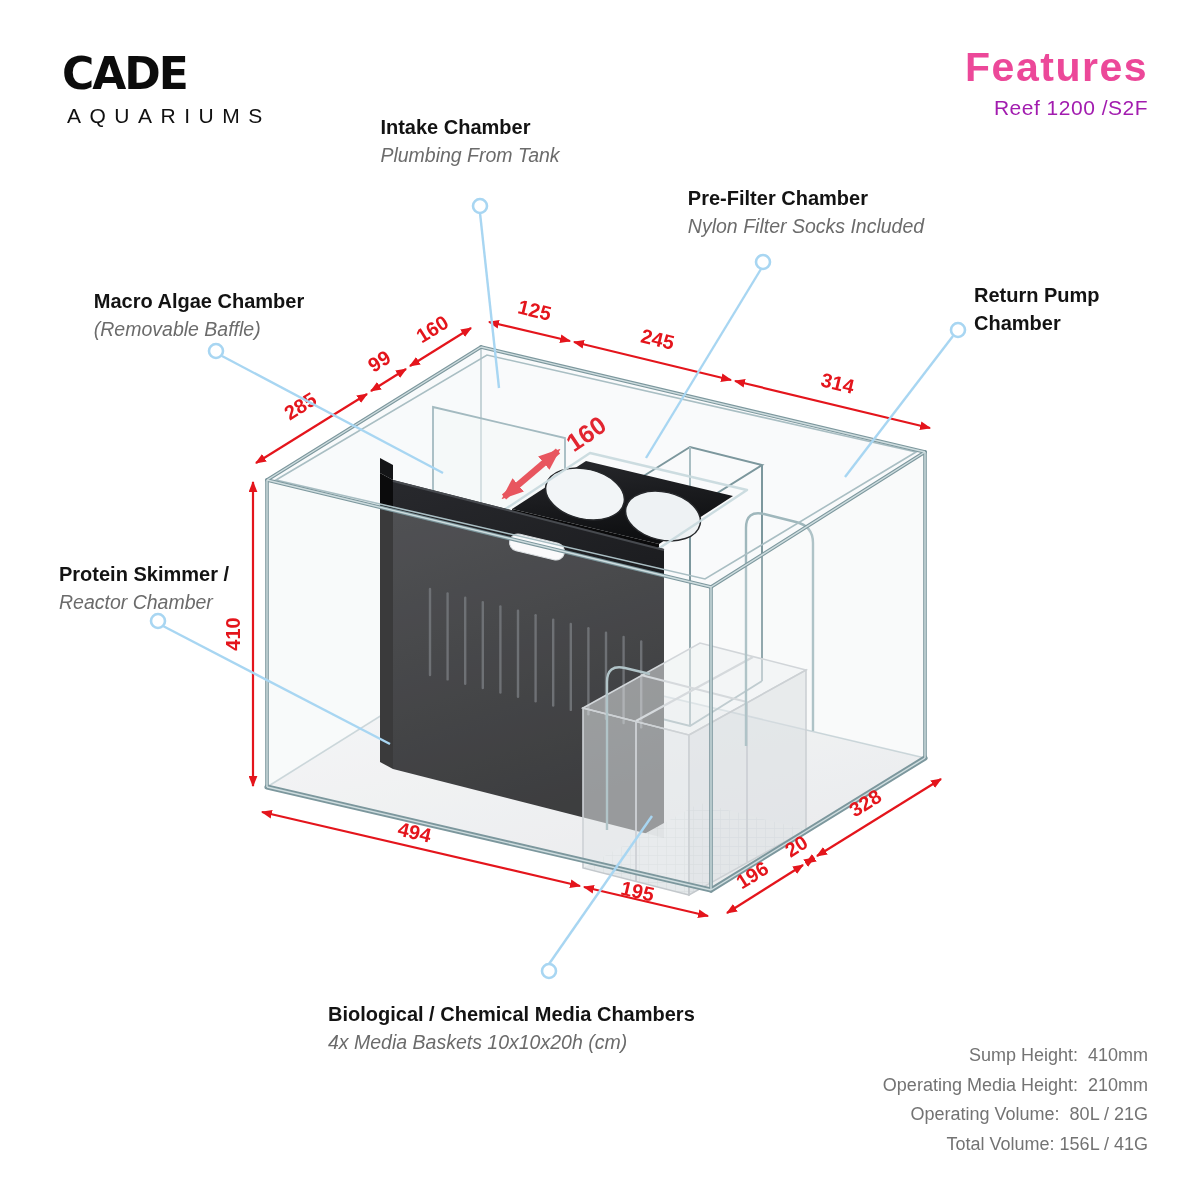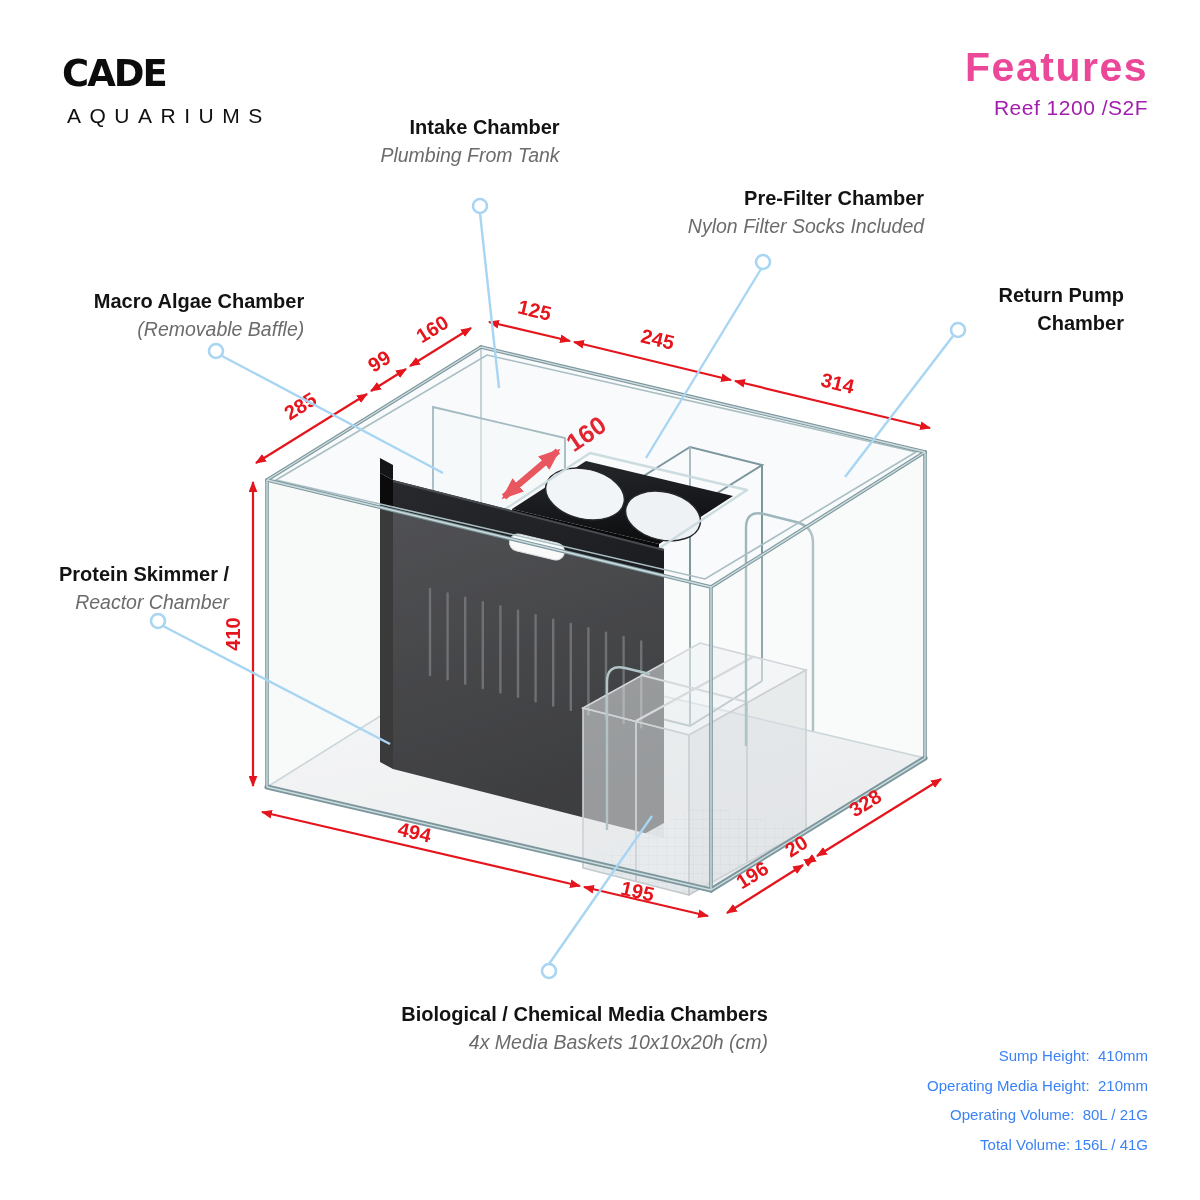--- a/index.html
+++ b/index.html
@@ -2,38 +2,38 @@
 <html lang="en" style="--dimension-red: #e4151c; --plate-arrow-red: #e8565f; --leader-blue: #a8d6f2; --glass-edge: #7c979d; --panel-black: #17181a;"><head>
 <meta charset="utf-8">
 <title>CADE Reef 1200 /S2F — Features</title>
 <style>
   html,body{margin:0;padding:0;background:#ffffff;}
   body{width:1200px;height:1200px;position:relative;overflow:hidden;
        font-family:"Liberation Sans",sans-serif;color:#161616;}
 
   
   .brand{position:absolute;left:62px;top:46px;}
-  .brand-name{font-family:"DejaVu Sans",sans-serif;font-weight:900;font-size:37px;
+  .brand-name{font-family:"DejaVu Sans",sans-serif;font-weight:900;font-size:44px;
               line-height:56px;letter-spacing:-2px;color:#0c0c0c;}
   .brand-sub{font-size:21px;font-weight:500;letter-spacing:8.5px;color:#101010;
              margin-top:2px;padding-left:5px;}
 
   
   .features{position:absolute;right:52px;top:44px;text-align:right;}
   .features-title{font-size:41px;font-weight:700;letter-spacing:1.5px;color:#ec4899;}
   .features-model{font-size:21px;font-weight:400;letter-spacing:.5px;color:#a21caf;margin-top:5px;}
 
   
-  .callout{position:absolute;text-align:right;transform:translateX(-50%);}
+  .callout{position:absolute;text-align:left;transform:translateX(-50%);}
   .callout .t{font-size:20px;font-weight:700;color:#131313;line-height:28px;}
   .callout .s{font-size:19.5px;font-weight:400;color:#6b6b6b;line-height:28px;font-style:italic;}
 
   
   .specs{position:absolute;right:52px;top:1041px;text-align:right;}
-  .specs .line{font-size:15px;color:#3b82f6;line-height:29.5px;white-space:pre;}
+  .specs .line{font-size:18px;color:#737373;line-height:29.5px;white-space:pre;}
 
   
   svg{position:absolute;left:0;top:0;}
   .glass{stroke:var(--glass-edge,#7c979d);fill:none;}
   .glass-hl{stroke:#d8e5e7;fill:none;}
   .glass-faint{stroke:#a9bec3;fill:none;}
   .pane{fill:rgba(241,246,247,.35);stroke:#a3bac0;stroke-width:1.8;}
   .dim{stroke:var(--dimension-red,#e4151c);stroke-width:2.2;fill:none;}
   .dim-fill{fill:var(--dimension-red,#e4151c);}
   .dim-t{fill:var(--dimension-red,#e4151c);font-weight:700;font-size:20px;}

